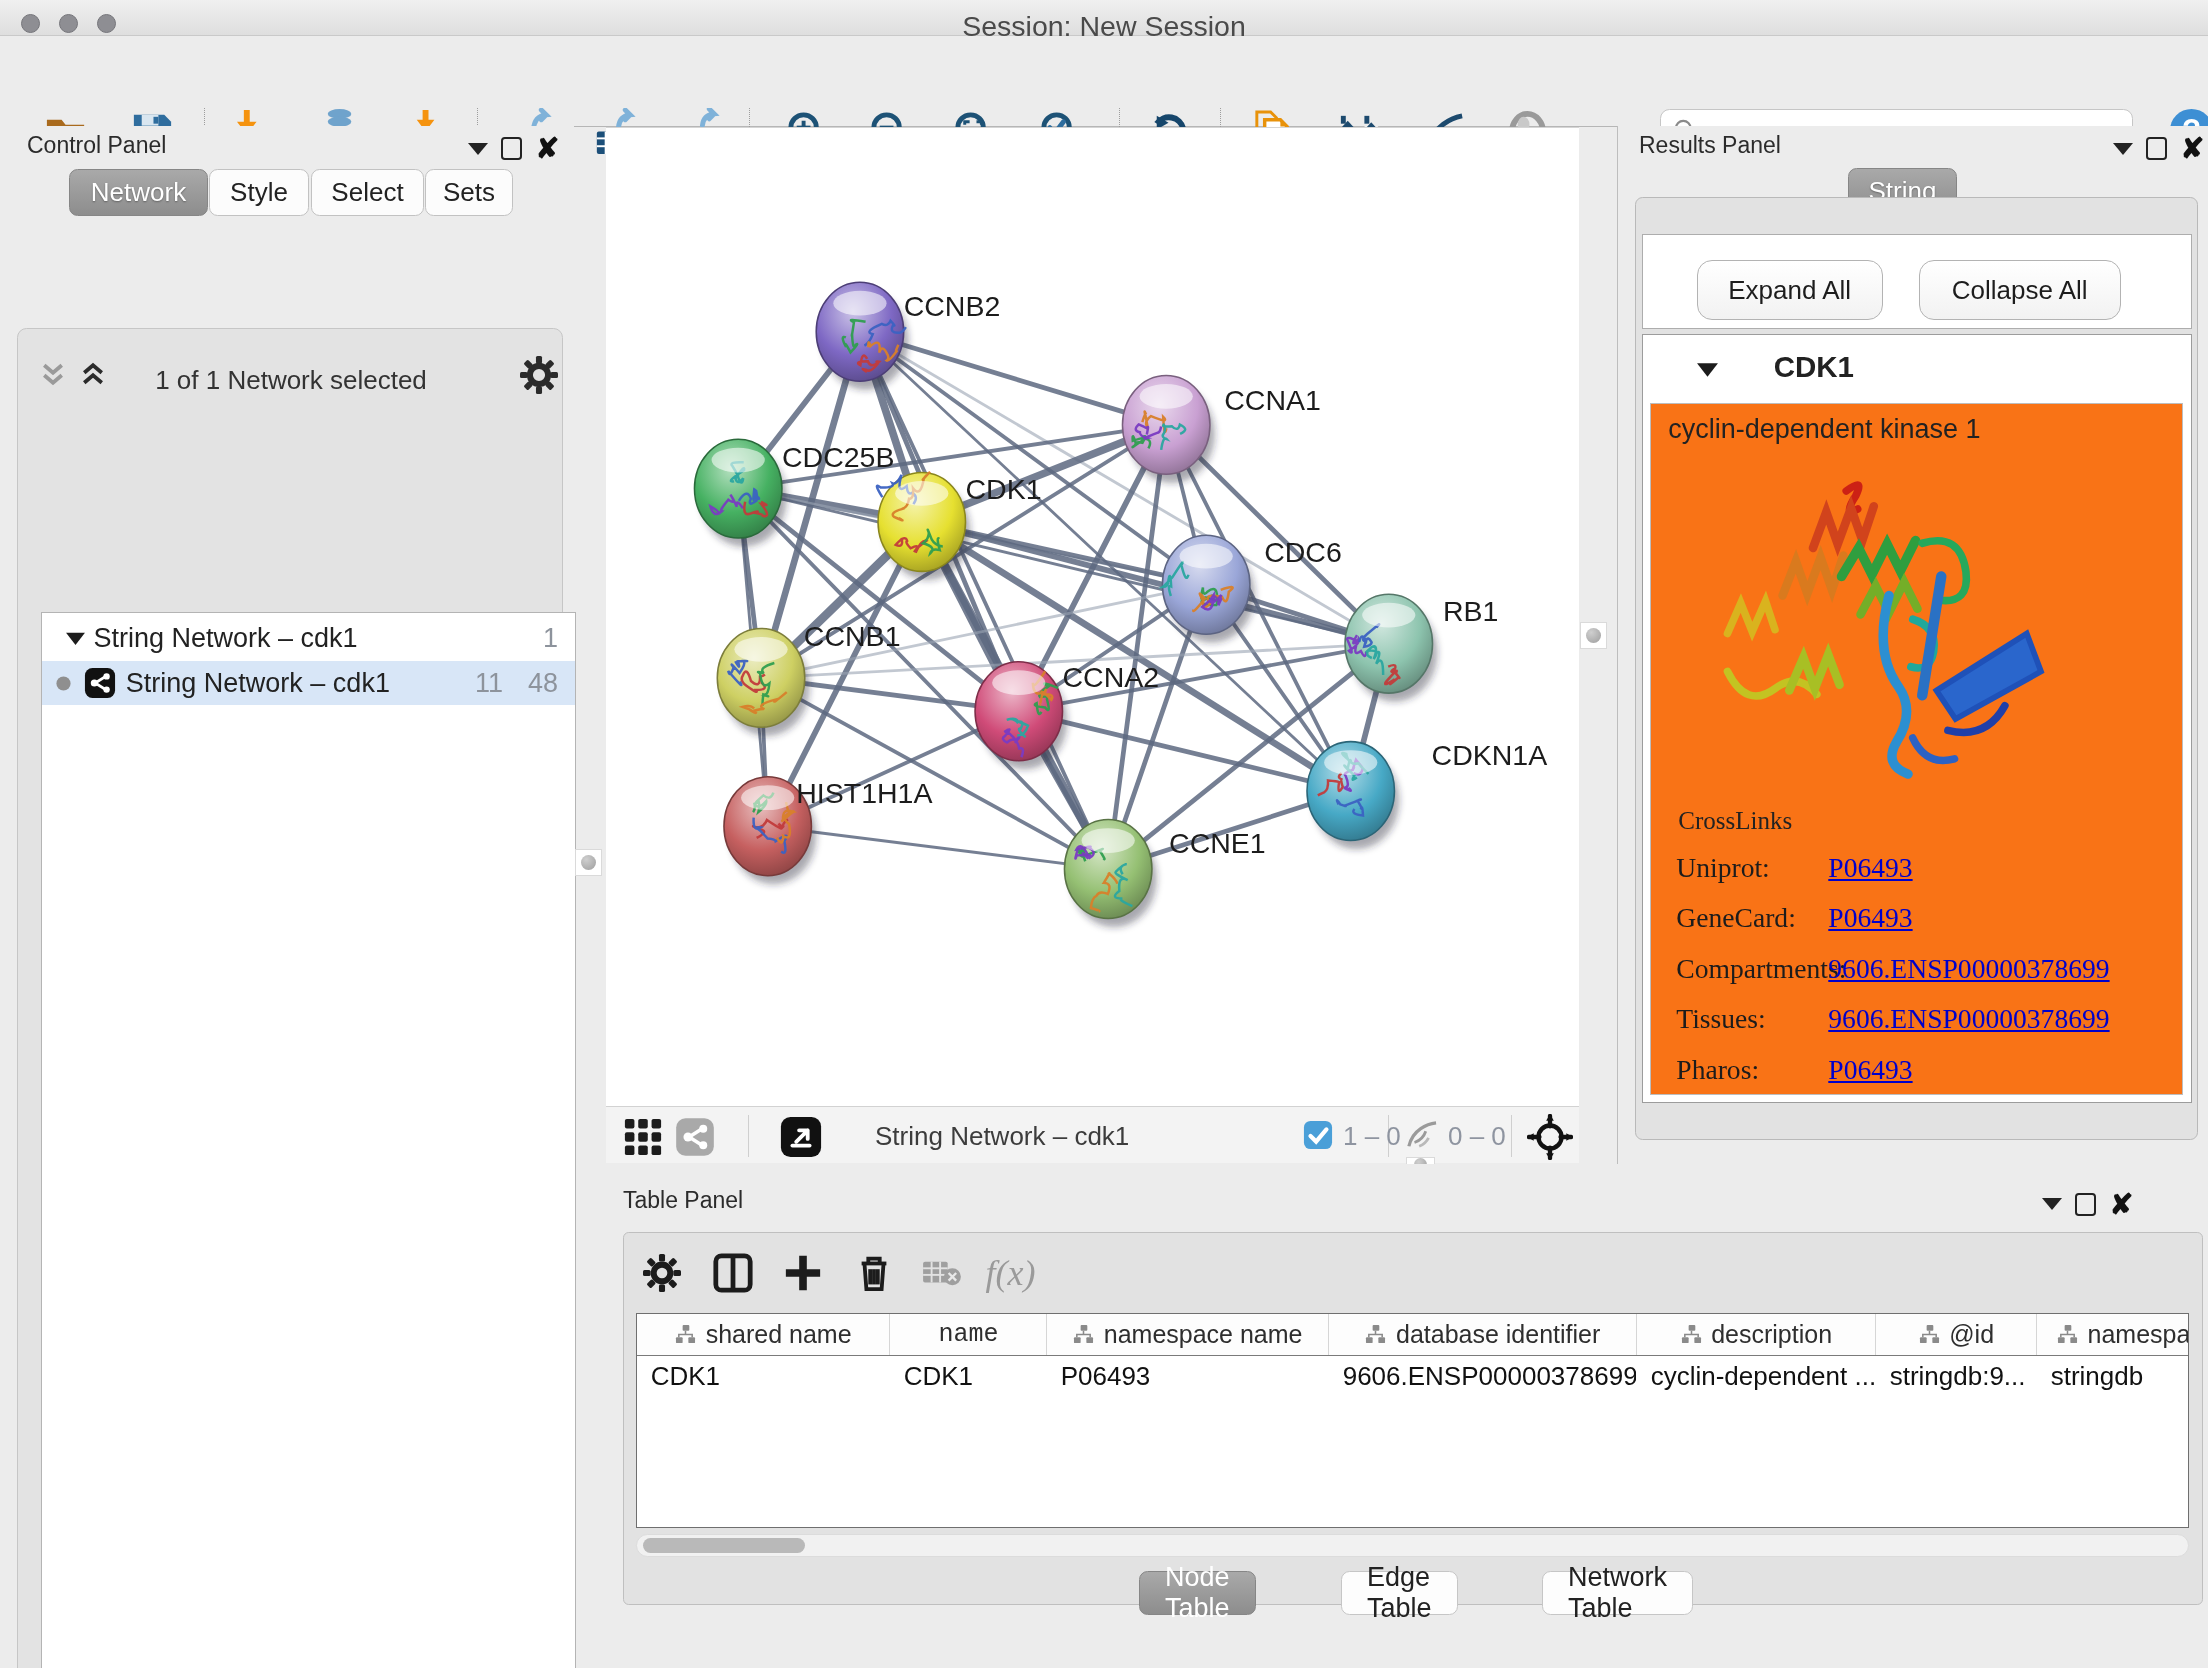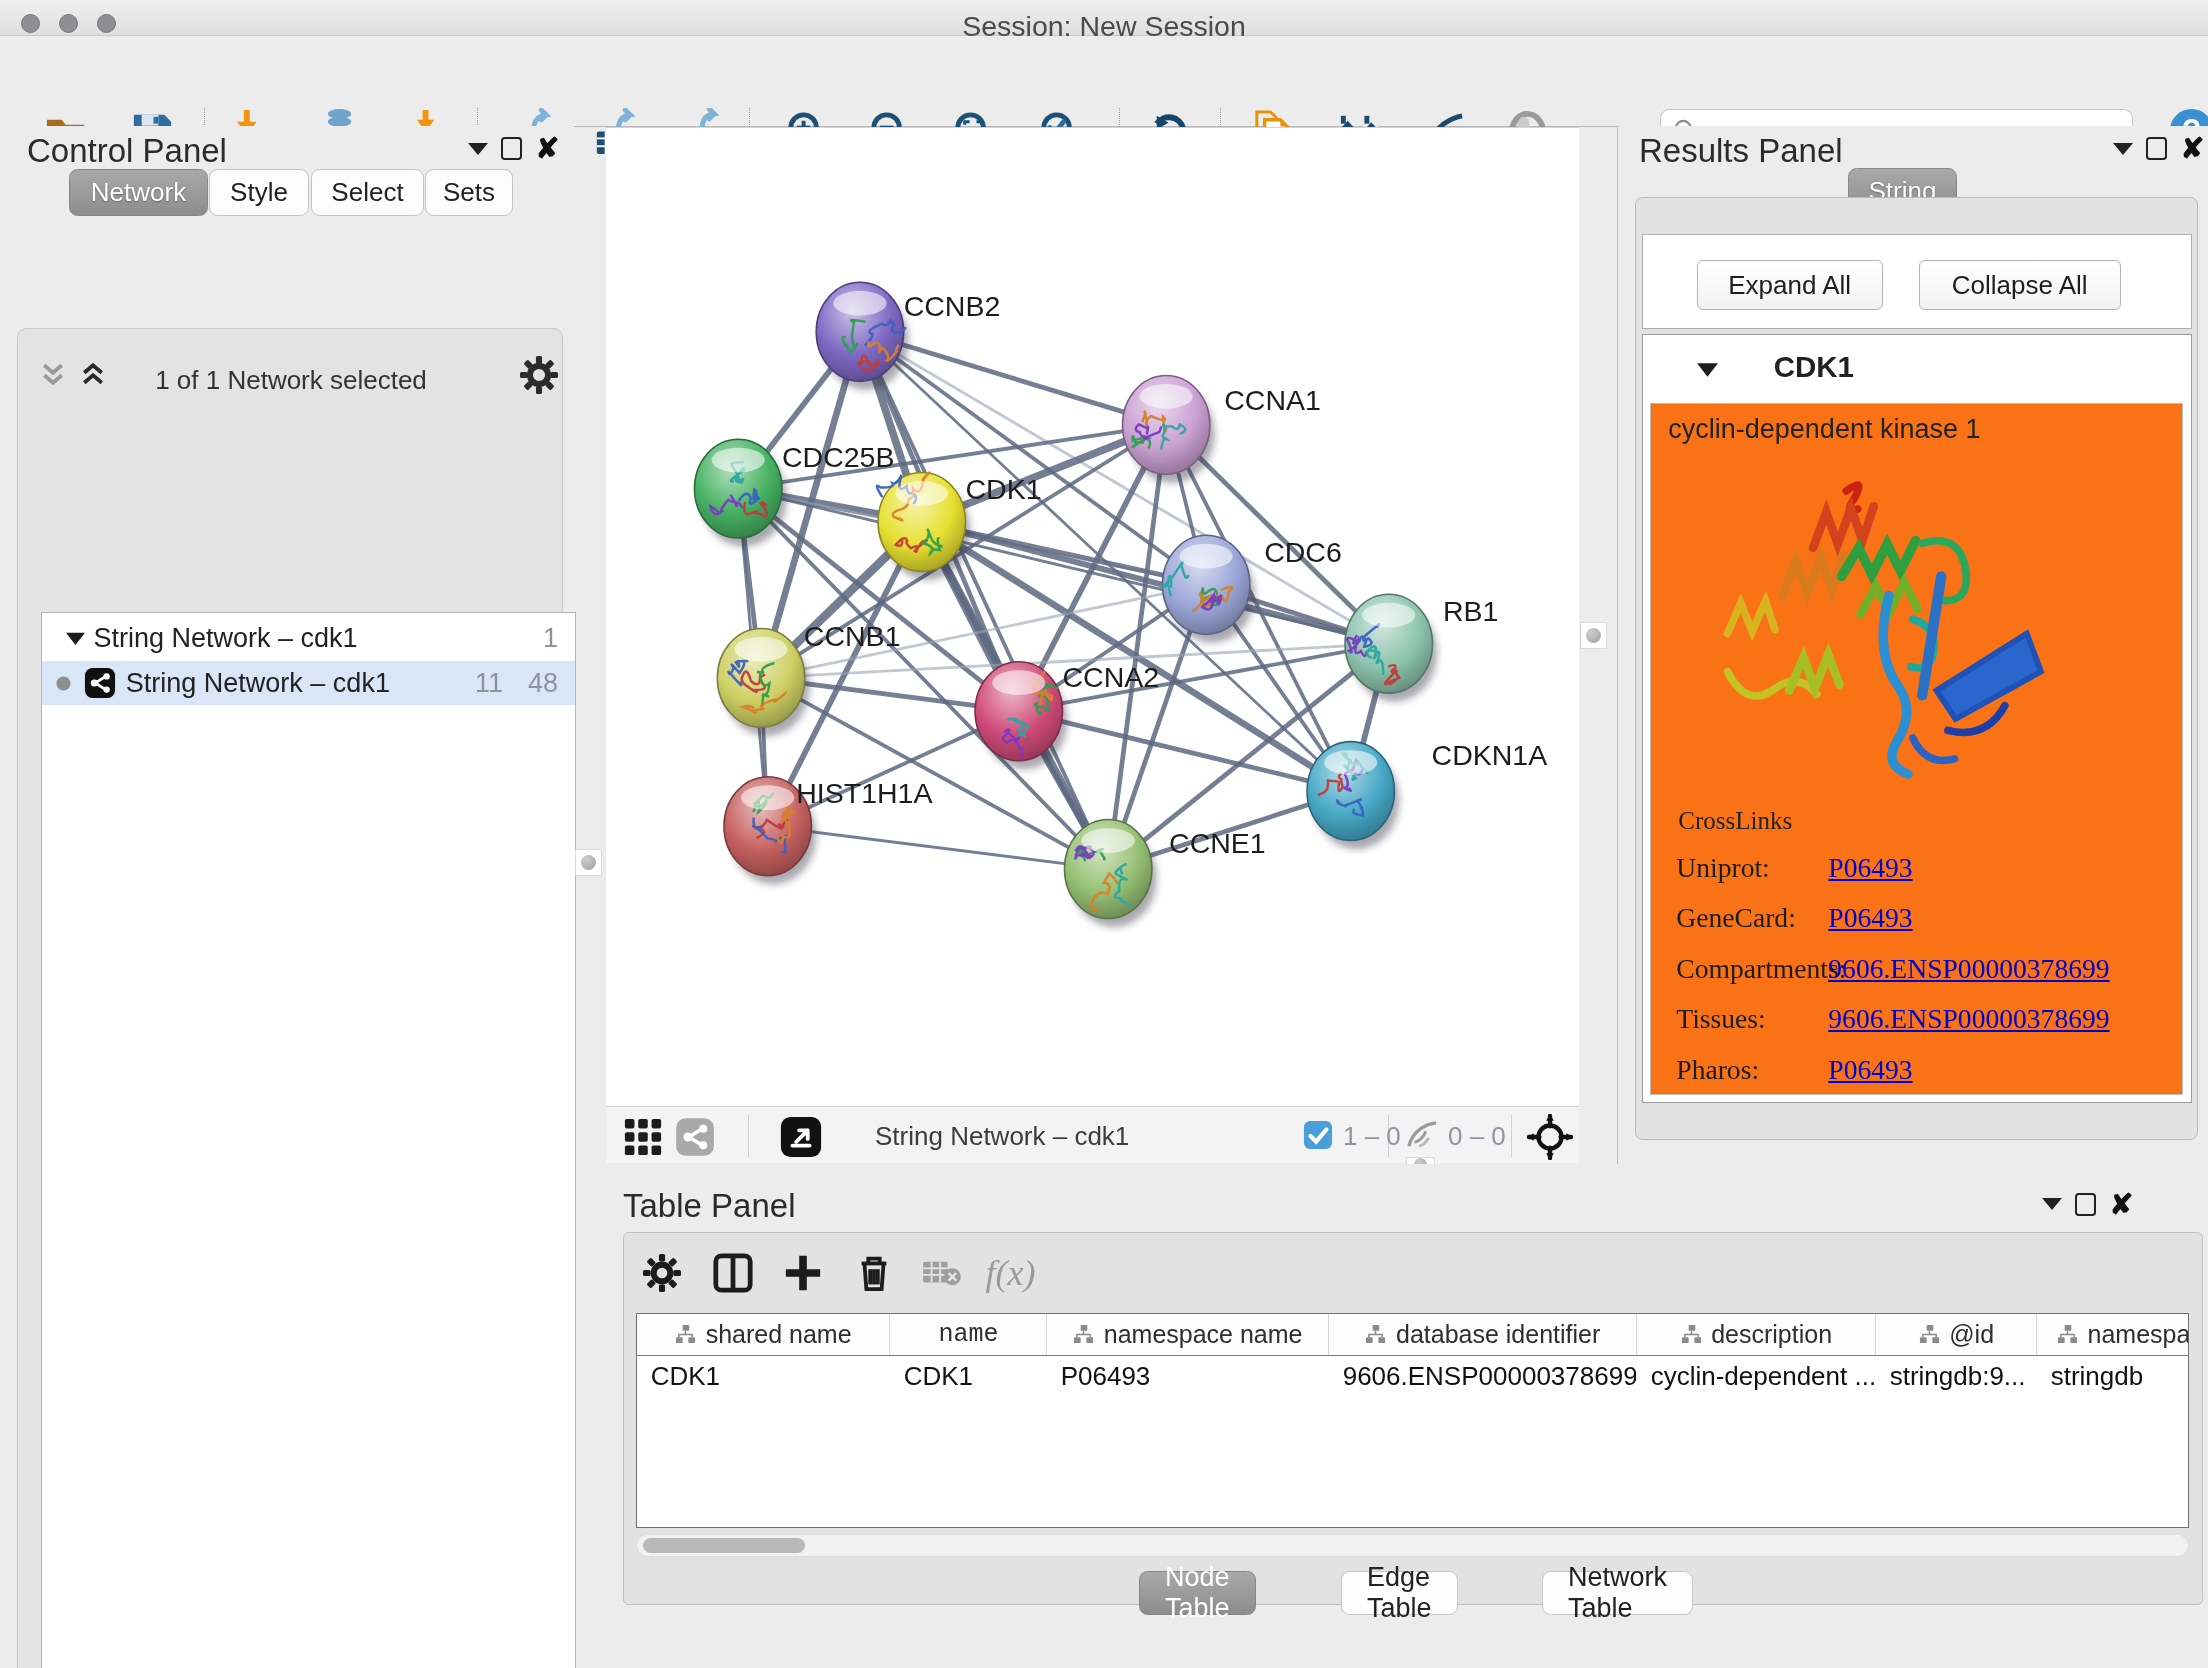--- a/index.html
+++ b/index.html
@@ -14,21 +14,21 @@
   .traffic{width:19px;height:19px;border-radius:50%;background:#8e8e93;border:1px solid #76767b;top:14.3px;}
   #win-title{left:0;top:9.5px;width:2208px;text-align:center;font-size:28.5px;color:#4a4a4a;}
   #toolbar{left:0;top:49px;width:2208px;height:78px;background:#ececec;border-bottom:1px solid #b6b6b6;}
   .tbtn{position:absolute;top:57px;width:53px;height:53px;display:flex;align-items:center;justify-content:center;}
   .tsep{position:absolute;top:59px;height:49px;border-left:1.9px dotted #9d9d9d;width:0;}
   #search-box{left:1660px;top:60px;width:473px;height:43px;background:#fff;border:1px solid #c6c6c6;
               border-radius:9.5px;display:flex;align-items:center;padding-left:11.4px;}
   #search-input{border:none;outline:none;font-size:25px;width:409px;background:transparent;}
 
   
-  .panel-title{font-size:33px;color:#2b2b2b;}
+  .panel-title{font-size:23px;color:#2b2b2b;}
   .pn-ctl{position:absolute;display:flex;gap:13.3px;align-items:center;}
   .tri-down{width:0;height:0;border-left:10.5px solid transparent;border-right:10.5px solid transparent;border-top:12.4px solid #222;}
   .float-btn{width:21px;height:23px;border:2.9px solid #222;border-radius:3.8px;background:transparent;}
   .close-x{font-size:28.5px;font-weight:bold;color:#111;line-height:23px;}
   .tab{position:absolute;height:47px;border:1px solid #c2c2c2;background:#fcfcfc;border-radius:8.6px;
        font-size:26px;display:flex;align-items:center;justify-content:center;color:#222;}
   .tab.sel{background:linear-gradient(#a9a9a9,#8d8d8d);color:#fff;border-color:#868686;
            text-shadow:0 1px 1.9px rgba(0,0,0,.35);}
 
   
@@ -48,21 +48,21 @@
 
   
   .split-handle{position:absolute;width:27px;height:27px;background:#fff;border:1px solid #dadada;
                 display:flex;align-items:center;justify-content:center;}
   .split-dot{width:15px;height:15px;border-radius:50%;background:radial-gradient(circle at 35% 30%,#cfcfcf,#9d9d9d);}
 
   
   #results-panel{left:1617px;top:126px;width:592px;height:1038px;background:#ececec;border-left:1.9px solid #bdbdbd;}
   #rp-card{left:17px;top:71px;width:563px;height:943px;background:#e2e2e2;border:1px solid #b9b9b9;border-radius:7.6px;}
   #rp-btnrow{left:5.7px;top:36px;width:550px;height:95px;background:#fff;border:1px solid #adadad;}
-  .rp-btn{position:absolute;top:25px;height:50px;border:1px solid #b3b3b3;border-radius:6px;background:linear-gradient(#ffffff,#f2f2f2);
+  .rp-btn{position:absolute;top:25px;height:60px;border:1px solid #b3b3b3;border-radius:15px;background:linear-gradient(#ffffff,#f2f2f2);
           font-size:26px;display:flex;align-items:center;justify-content:center;color:#1d1d1d;}
   #rp-node-card{left:5.7px;top:136px;width:550px;height:769px;background:#fff;border:1px solid #9c9c9c;}
   #rp-inner{left:7.6px;top:68px;width:533px;height:692px;border:1px solid #bdbdbd;background:#f97316;}
   .serif{font-family:"Liberation Serif", serif;}
   .xl-row{position:absolute;left:0;width:533px;height:50px;display:flex;align-items:center;font-size:27.6px;}
   .xl-label{display:inline-block;width:177px;padding-left:25px;color:#1c1c1c;}
   .xl-link{color:#0000cc;text-decoration:underline;}
 
   
   #table-panel{left:606px;top:1164px;width:1603px;height:441px;background:#ececec;}

